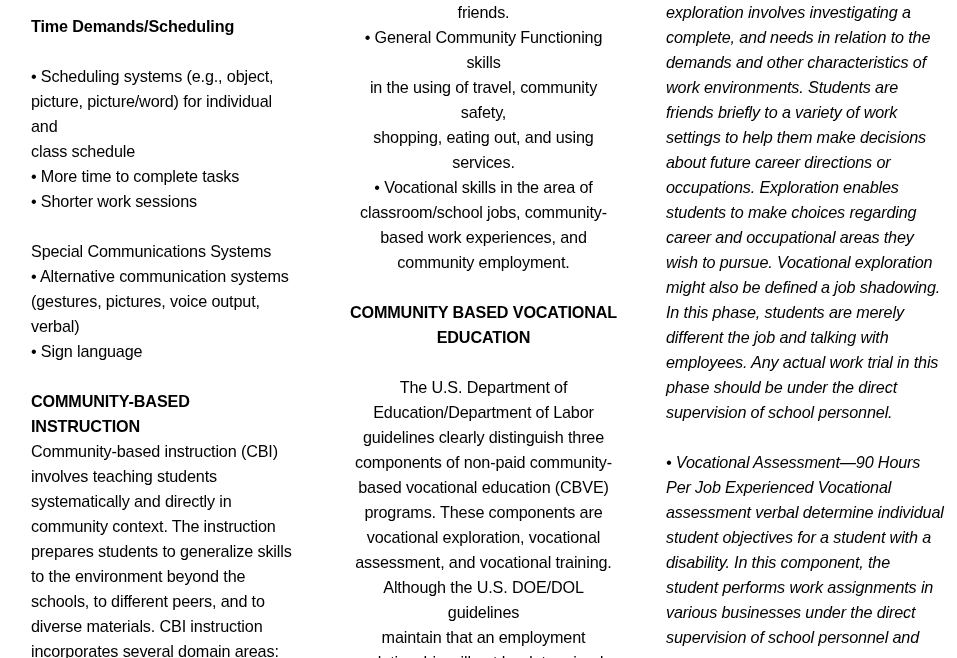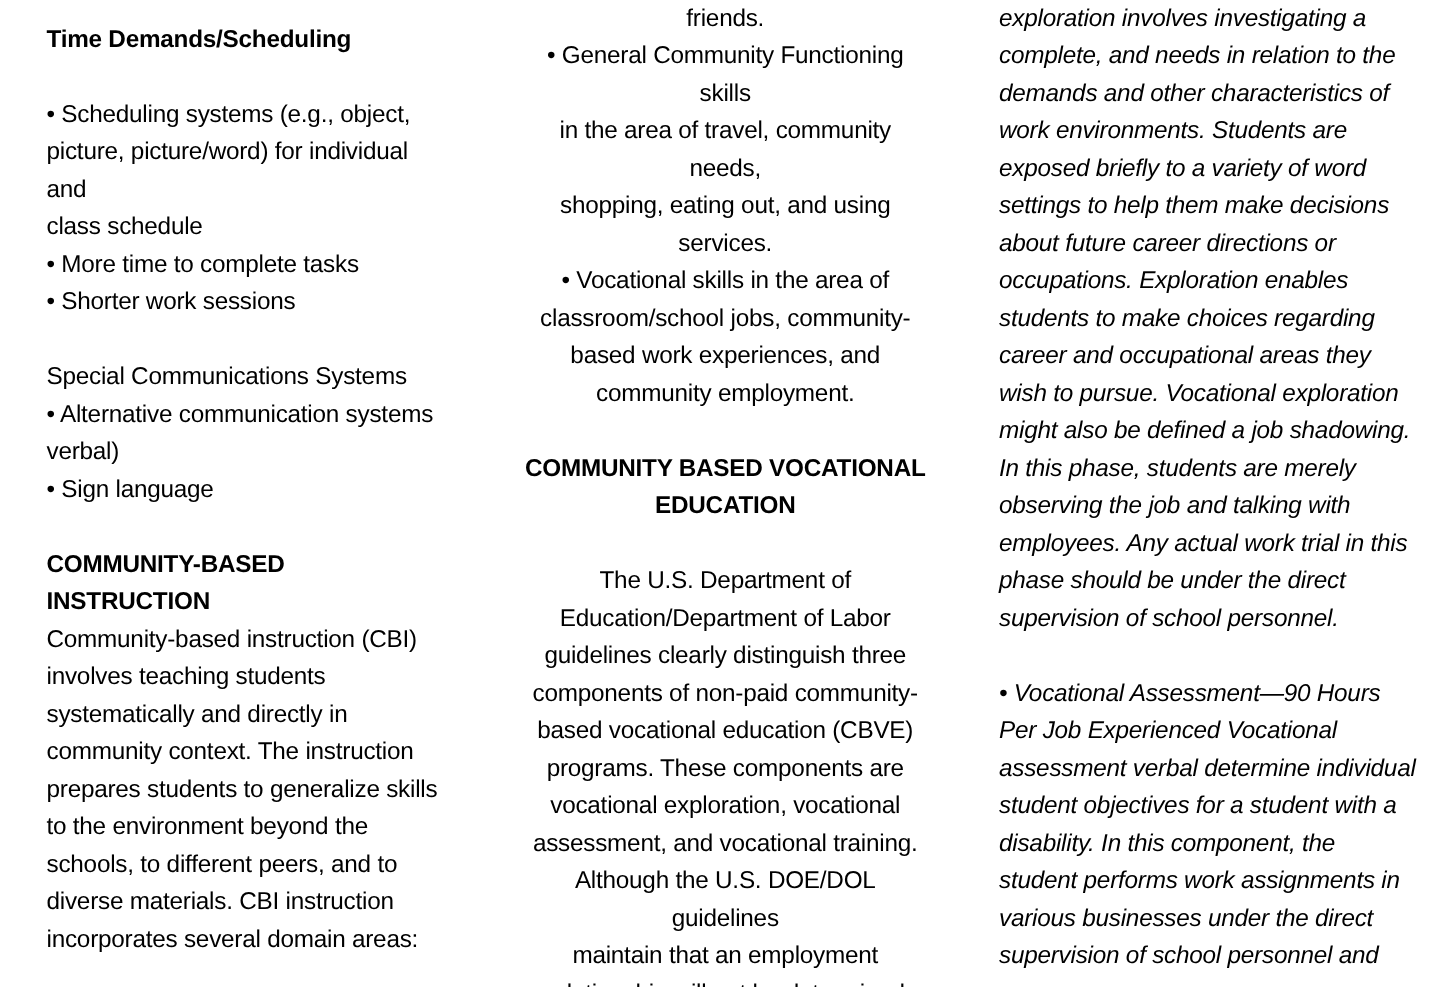--- a/index.html
+++ b/index.html
@@ -91,20 +91,21 @@
         <p class="line">class schedule</p>
         <p class="line">• More time to complete tasks</p>
         <p class="line">• Shorter work sessions</p>
       </div>
 
       <div class="gap"></div>
 
       <div class="blk">
         <p class="line">Special Communications Systems</p>
         <p class="line">• Alternative communication systems</p>
+        <p class="line">(gestures, pictures, voice output,</p>
         <p class="line">verbal)</p>
         <p class="line">• Sign language</p>
       </div>
 
       <div class="gap"></div>
 
       <div class="blk">
         <p class="line bold">COMMUNITY-BASED INSTRUCTION</p>
       </div>
 
@@ -121,21 +122,21 @@
 
       </div>
 
     </div>
 
     <div class="column col-2">
 
       <div class="blk">
         <p class="line">friends.</p>
         <p class="line">• General Community Functioning skills</p>
-        <p class="line">in the area of travel, community needs,</p>
+        <p class="line">in the using of travel, community safety,</p>
         <p class="line">shopping, eating out, and using</p>
         <p class="line">services.</p>
         <p class="line">• Vocational skills in the area of</p>
         <p class="line">classroom/school jobs, community-</p>
         <p class="line">based work experiences, and</p>
         <p class="line">community employment.</p>
       </div>
 
       <div class="gap"></div>
 
@@ -164,30 +165,30 @@
 
     </div>
 
     <div class="column col-3">
 
       <div class="blk">
         <p class="line">exploration involves investigating a</p>
         <p class="line">complete, and needs in relation to the</p>
         <p class="line">demands and other characteristics of</p>
         <p class="line">work environments. Students are</p>
-        <p class="line">exposed briefly to a variety of word</p>
+        <p class="line">friends briefly to a variety of work</p>
         <p class="line">settings to help them make decisions</p>
         <p class="line">about future career directions or</p>
         <p class="line">occupations. Exploration enables</p>
         <p class="line">students to make choices regarding</p>
         <p class="line">career and occupational areas they</p>
         <p class="line">wish to pursue. Vocational exploration</p>
         <p class="line">might also be defined a job shadowing.</p>
         <p class="line">In this phase, students are merely</p>
-        <p class="line">observing the job and talking with</p>
+        <p class="line">different the job and talking with</p>
         <p class="line">employees. Any actual work trial in this</p>
         <p class="line">phase should be under the direct</p>
         <p class="line">supervision of school personnel.</p>
       </div>
 
       <div class="gap"></div>
 
       <div class="blk">
         <p class="line">• Vocational Assessment—90 Hours</p>
         <p class="line">Per Job Experienced Vocational</p>

